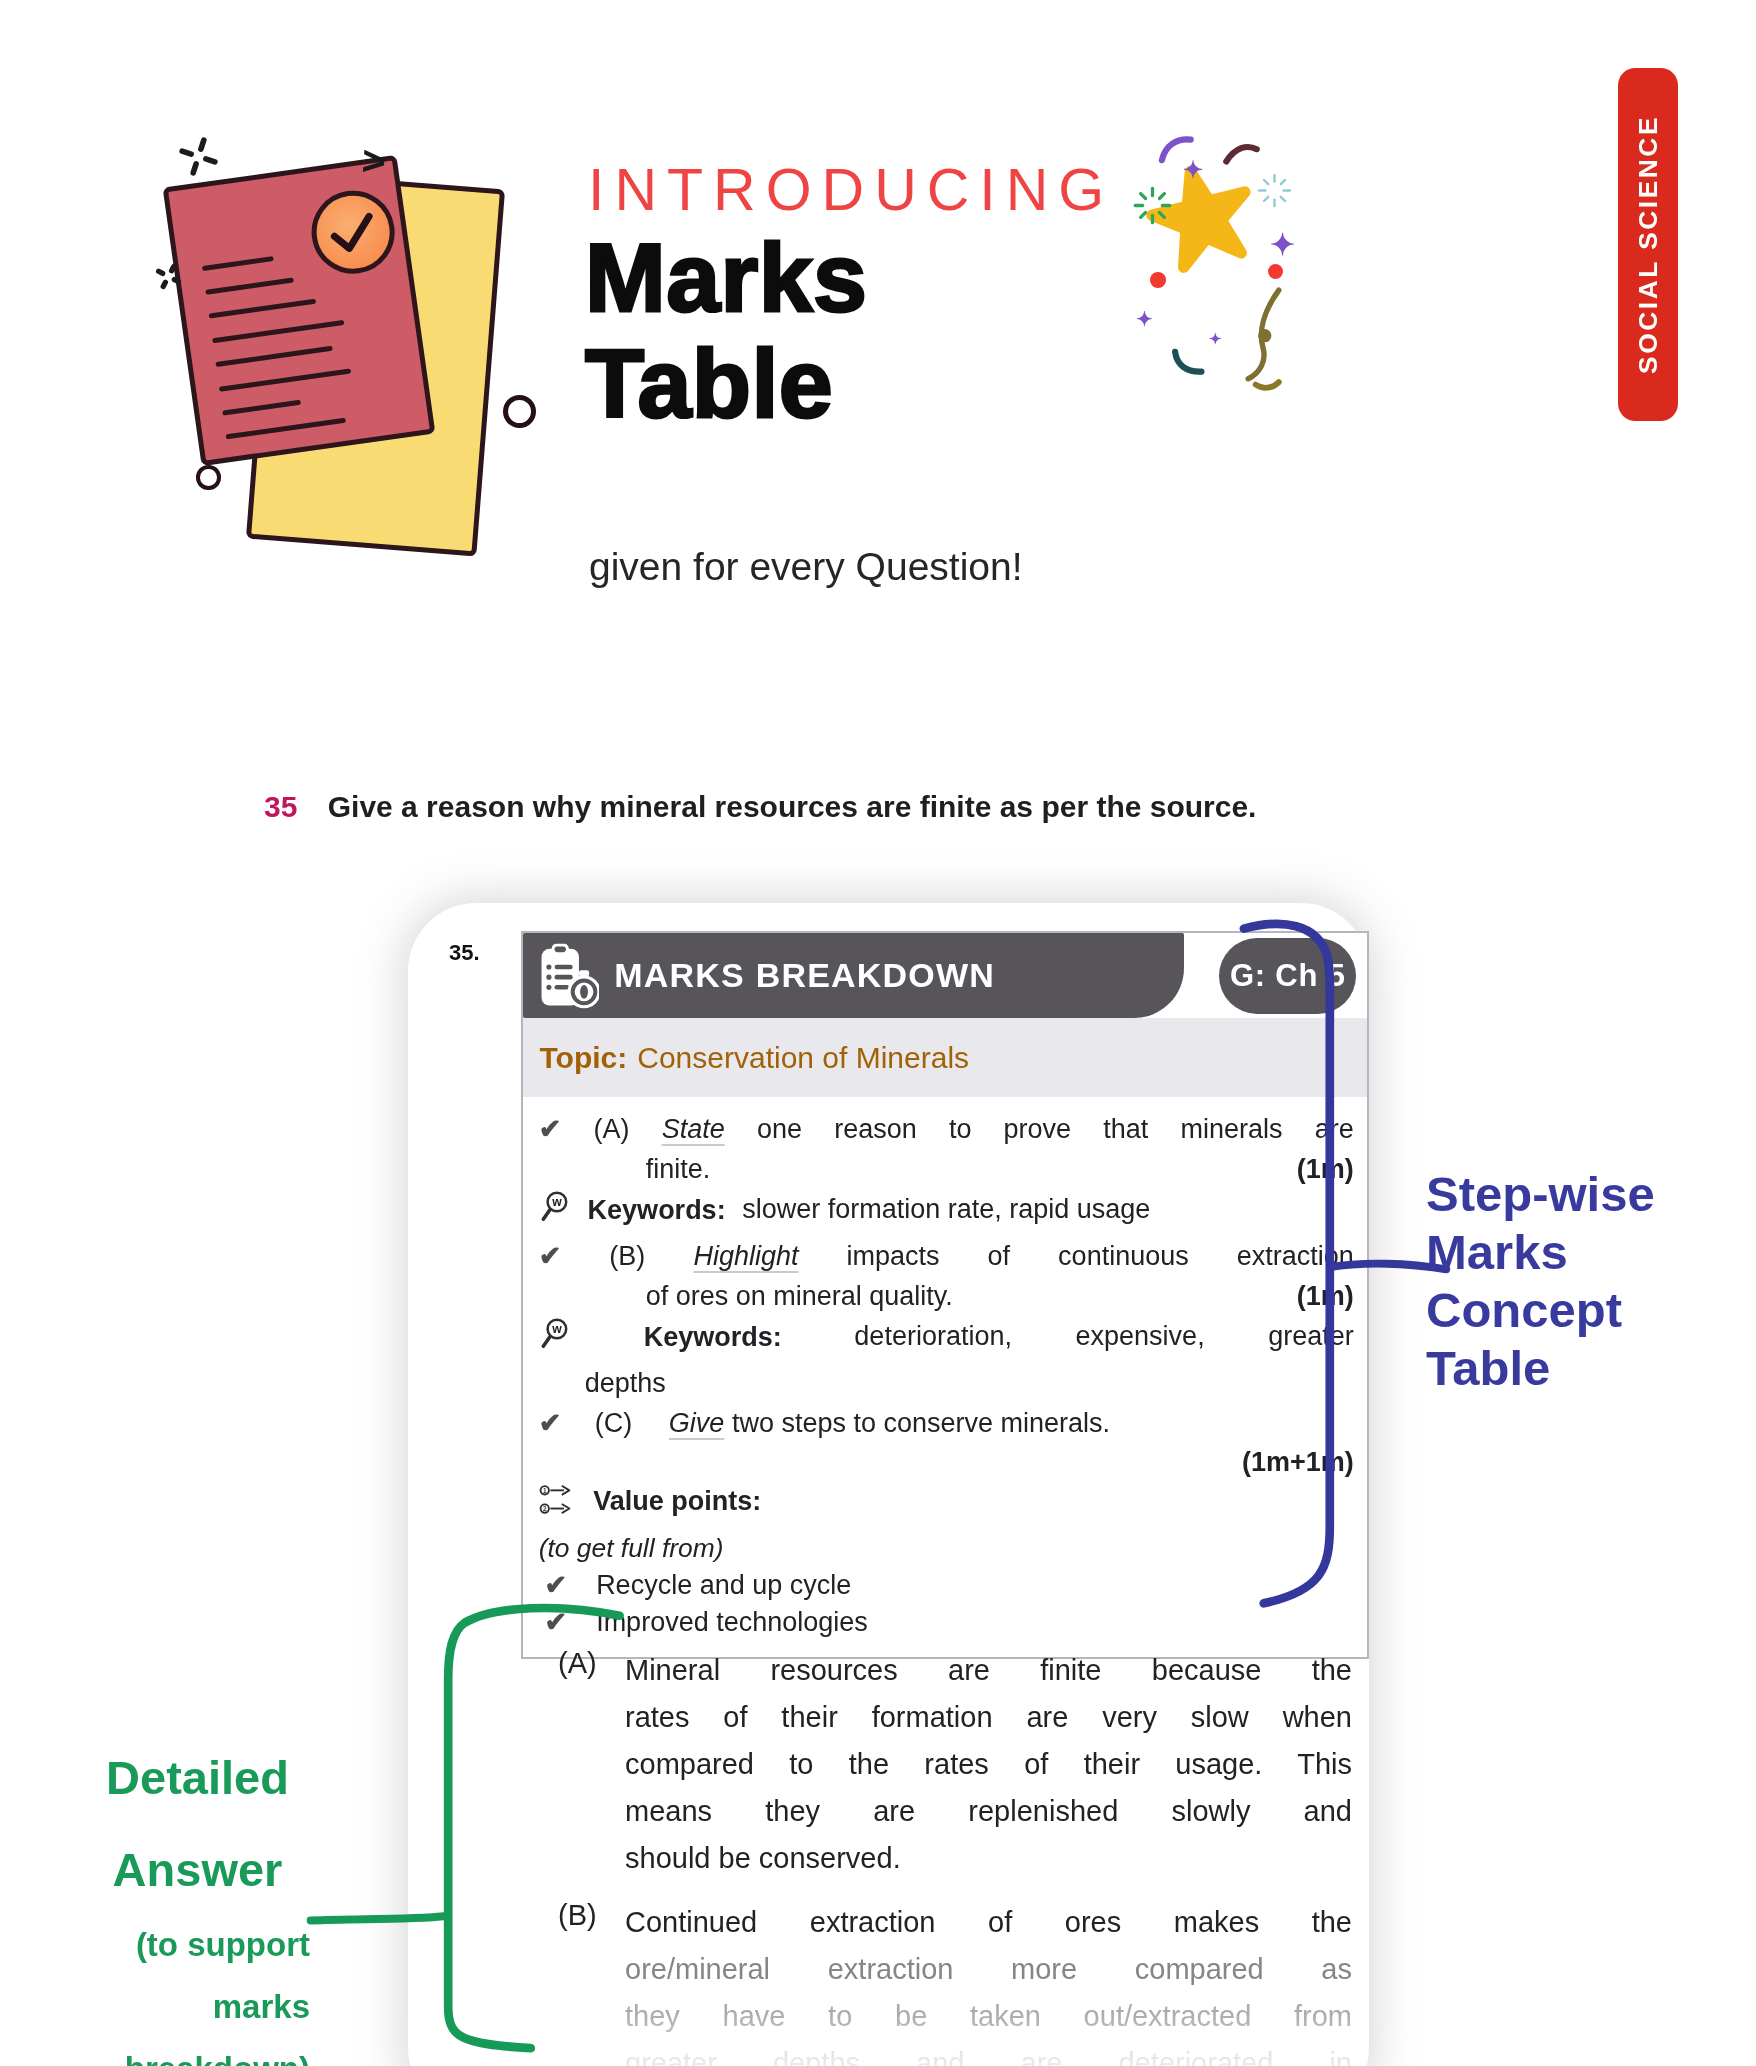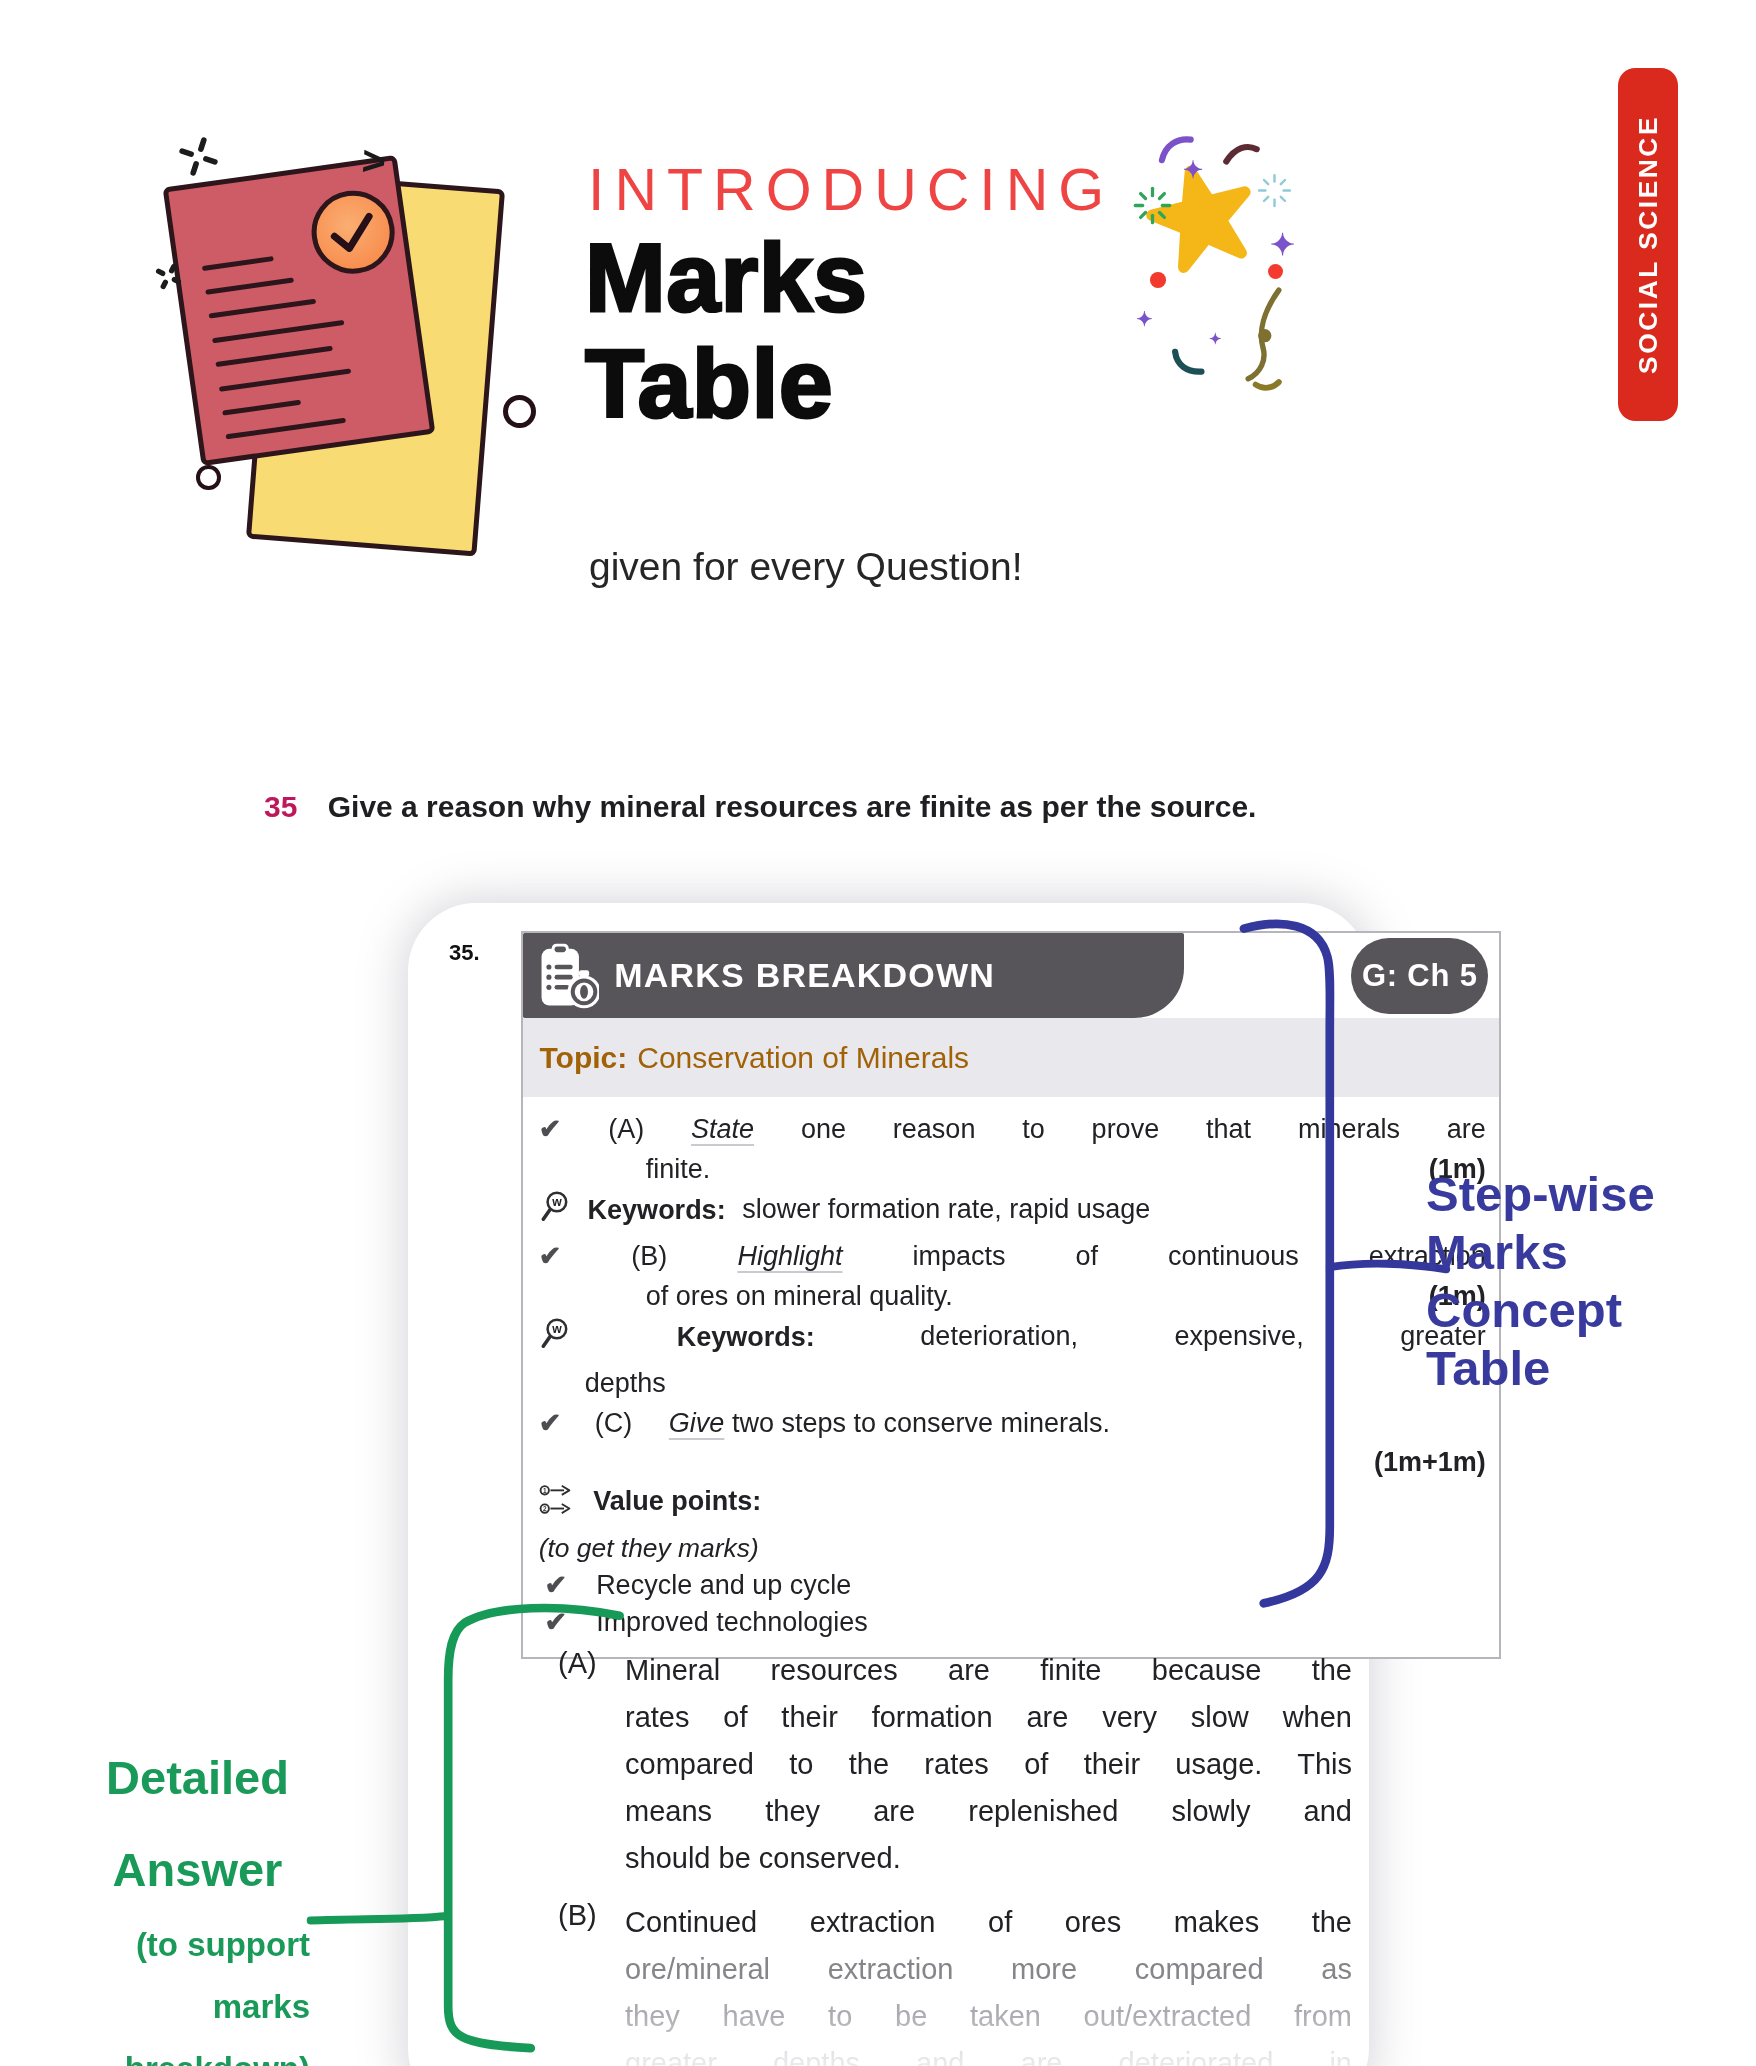--- a/index.html
+++ b/index.html
@@ -45,21 +45,21 @@
   .qtext{color:#1f1f22;font-weight:600;}
 
   
   .card{position:absolute;left:408px;top:903px;width:961px;height:1213px;background:#fff;
         border-radius:68px;box-shadow:0 0 45px 5.8px rgba(125,125,140,0.30);}
   .card-num{position:absolute;left:41px;top:37px;font-size:22px;font-weight:700;color:#111;}
   .card-fade{position:absolute;left:1.7px;right:1.7px;bottom:0;height:103px;border-radius:0 0 66px 66px;
              background:linear-gradient(180deg,rgba(255,255,255,0) 0%,#ffffff 80%);pointer-events:none;}
 
   
-  .mtable{position:absolute;left:113px;top:28px;width:980px;border:2.1px solid #b6b5bb;
+  .mtable{position:absolute;left:113px;top:28px;width:848px;border:2.1px solid #b6b5bb;
           background:#fff;box-sizing:border-box;}
   .mt-header{position:relative;height:85px;background:#fff;}
   .mt-bar{position:absolute;left:0;top:0;width:661px;height:85px;background:#57545a;
           border-radius:1.7px 1.7px 50px 1.7px;display:flex;align-items:center;}
   .mt-bar-icon{margin-left:14px;height:68px;}
   .mt-title{margin-left:15px;color:#fff;font-size:34px;font-weight:700;letter-spacing:1.2px;}
   .mt-badge{position:absolute;right:10.7px;top:4.5px;width:137px;height:76px;background:#57545a;
             border-radius:39px;color:#fff;font-size:31px;font-weight:700;letter-spacing:0.8px;
             display:flex;align-items:center;justify-content:center;}
   .mt-topic{height:79px;background:#e9e8ec;line-height:79px;padding-left:16.5px;font-size:30px;color:#a16207;}
@@ -313,21 +313,21 @@
                 <circle cx="15" cy="70" r="11"></circle>
                 <line x1="30" y1="70" x2="66" y2="70"></line>
                 <polyline points="60,58 80,70 60,82" stroke-linejoin="round"></polyline>
               </g>
               <text x="15" y="28" text-anchor="middle" font-size="17" font-weight="bold" fill="#2e2e32">1</text>
               <text x="15" y="76" text-anchor="middle" font-size="17" font-weight="bold" fill="#2e2e32">2</text>
             </svg>
           </span>
           <span class="vlabel">Value points:</span>
         </div>
-        <div class="vnote">(to get they marks)</div>
+        <div class="vnote">(to get full from)</div>
         <div class="vpoint">
           <span class="chk">✔</span>
           <span>Recycle and up cycle</span>
         </div>
         <div class="vpoint">
           <span class="chk">✔</span>
           <span>Improved technologies</span>
         </div>
       </div>
     </div>

